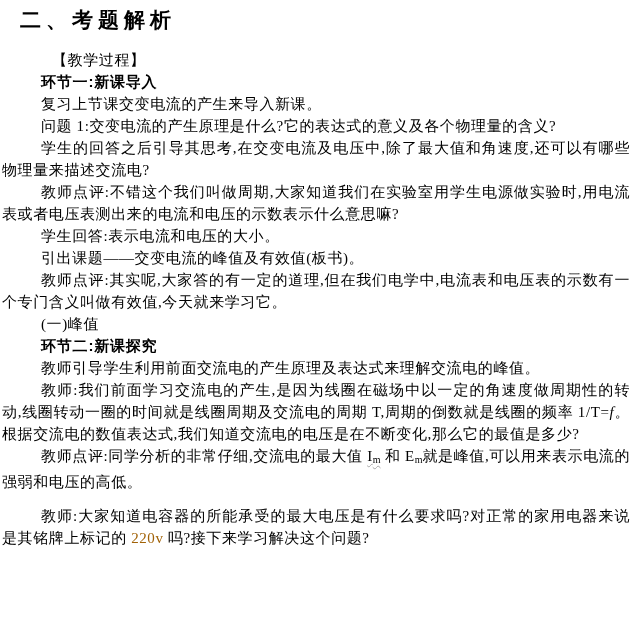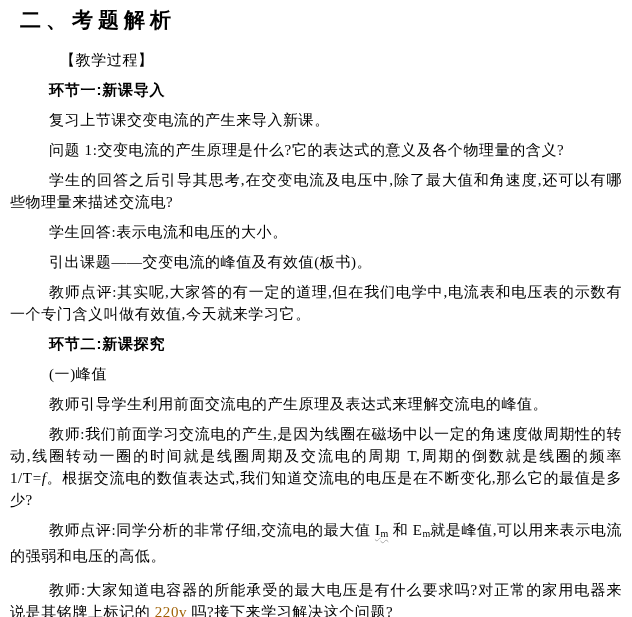--- a/index.html
+++ b/index.html
@@ -23,21 +23,21 @@
     letter-spacing: 5px;
     line-height: 24px;
     padding-left: 18px;
     white-space: nowrap;
   }
   .doc-body {
     margin-top: 17px;
     width: 628px;
   }
   .block {
-    margin: 8px;
+    margin: 0;
     font-size: 15px;
     letter-spacing: 0.6px;
     line-height: 22px;
     text-align: justify;
     text-indent: 39px;
   }
   .block.bracket-heading {
     text-align: left;
     text-indent: 50px;
   }
@@ -67,23 +67,24 @@
 <body>
 
 <div class="doc">
   <div class="doc-title">二、考题解析</div>
   <div class="doc-body">
       <p class="block bracket-heading"><span>【教学过程】</span></p>
       <p class="block heading"><span>环节一:新课导入</span></p>
       <p class="block para"><span>复习上节课交变电流的产生来导入新课。</span></p>
       <p class="block para"><span>问题 1:交变电流的产生原理是什么?它的表达式的意义及各个物理量的含义?</span></p>
       <p class="block para"><span>学生的回答之后引导其思考,在交变电流及电压中,除了最大值和角速度,还可以有哪些物理量来描述交流电?</span></p>
+      <p class="block para"><span>教师点评:不错这个我们叫做周期,大家知道我们在实验室用学生电源做实验时,用电流表或者电压表测出来的电流和电压的示数表示什么意思嘛?</span></p>
       <p class="block para"><span>学生回答:表示电流和电压的大小。</span></p>
       <p class="block para"><span>引出课题——交变电流的峰值及有效值(板书)。</span></p>
       <p class="block para"><span>教师点评:其实呢,大家答的有一定的道理,但在我们电学中,电流表和电压表的示数有一个专门含义叫做有效值,今天就来学习它。</span></p>
+      <p class="block para"><span>(一)峰值</span></p>
       <p class="block heading"><span>环节二:新课探究</span></p>
-      <p class="block para"><span>(一)峰值</span></p>
       <p class="block para"><span>教师引导学生利用前面交流电的产生原理及表达式来理解交流电的峰值。</span></p>
       <p class="block para"><span>教师:我们前面学习交流电的产生,是因为线圈在磁场中以一定的角速度做周期性的转动,线圈转动一圈的时间就是线圈周期及交流电的周期 T,周期的倒数就是线圈的频率 1/T=</span><span class="i">f</span><span>。根据交流电的数值表达式,我们知道交流电的电压是在不断变化,那么它的最值是多少?</span></p>
       <p class="block para"><span>教师点评:同学分析的非常仔细,交流电的最大值 </span><span class="wavy">I</span><span class="sub wavy">m</span><span> 和 </span><span>E</span><span class="sub">m</span><span>就是峰值,可以用来表示电流的强弱和电压的高低。</span></p>
       <p class="block para"><span>教师:大家知道电容器的所能承受的最大电压是有什么要求吗?对正常的家用电器来说是其铭牌上标记的 </span><span class="gray">220v</span><span> 吗?接下来学习解决这个问题?</span></p>
     </div>
 </div>
 
 </body></html>

